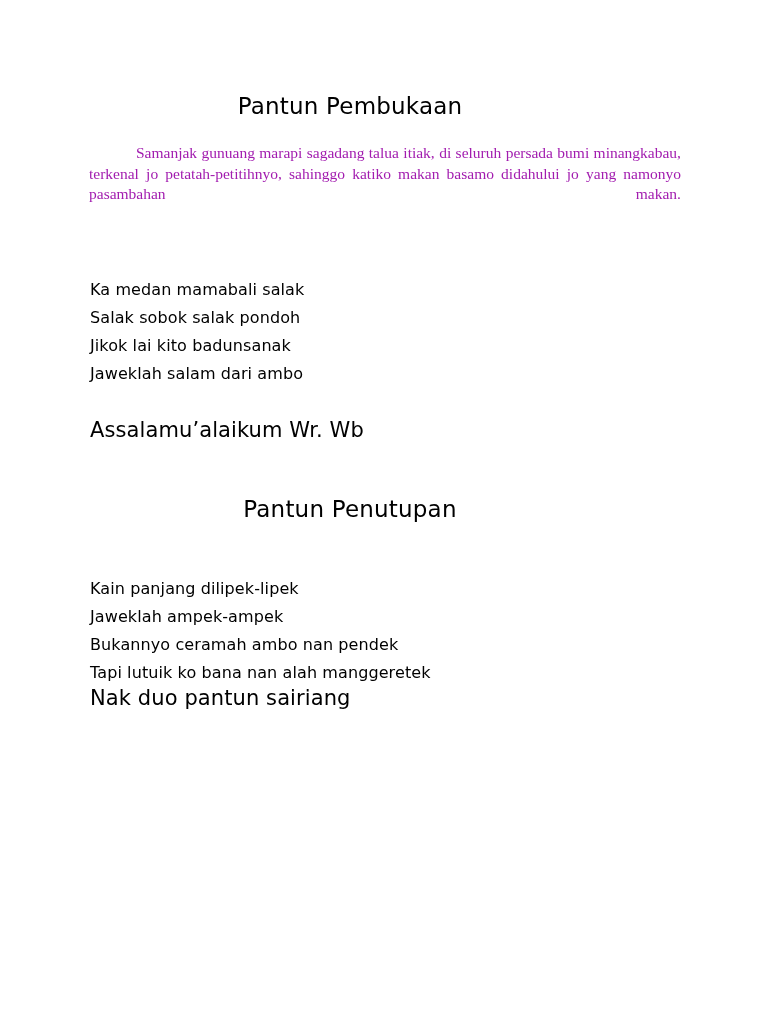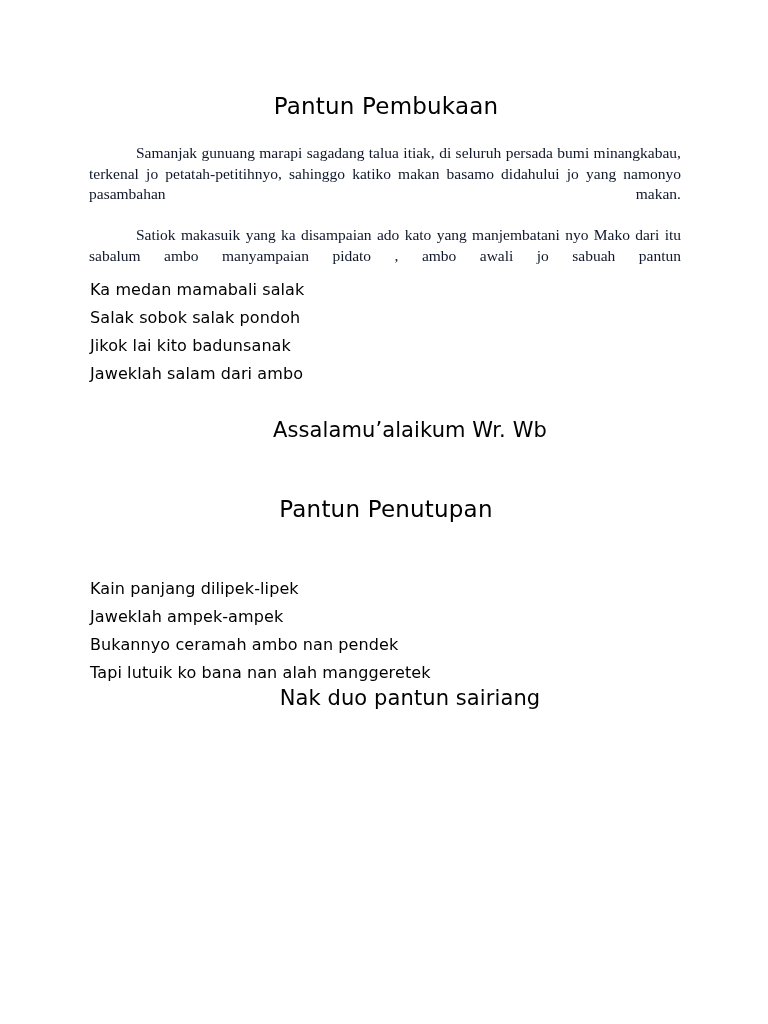--- a/index.html
+++ b/index.html
@@ -31,36 +31,35 @@
     position: absolute;
     left: 0;
     width: 700px;
     text-align: center;
     font-family: "DejaVu Sans", sans-serif;
     font-size: 23px;
     font-weight: 400;
     letter-spacing: 0.2px;
     line-height: 1.25;
     white-space: pre;
-    padding-left: 36px;
   }
   #title-opening { top: 92px; }
   #title-closing { top: 495px; }
 
   
   .prose {
     position: absolute;
     left: 89px;
     width: 592px;
     font-family: "Liberation Serif", "DejaVu Serif", serif;
     font-size: 15.5px;
     line-height: 20.5px;
     text-align: justify;
     text-justify: inter-word;
-    color: #0f172a;
+    color: #a21caf;
   }
   .prose p {
     margin: 0;
     text-indent: 47px;
   }
   
   .prose p.stretch::after {
     content: "";
     display: inline-block;
     width: 100%;
@@ -92,33 +91,31 @@
   .standalone {
     position: absolute;
     left: 90px;
     width: 640px;
     font-family: "DejaVu Sans", sans-serif;
     font-size: 21px;
     line-height: 28px;
     letter-spacing: 0.1px;
     white-space: pre;
     color: #000;
-    text-align: center;
   }
 </style>
 </head>
 <body>
 
 <div class="page">
 
   <div class="doc-title" id="title-opening">Pantun Pembukaan</div>
 
   <div class="prose" id="prose-block">
     <p class="stretch">Samanjak gunuang marapi sagadang talua itiak, di seluruh persada bumi minangkabau, terkenal jo petatah-petitihnyo, sahinggo katiko makan basamo didahului jo yang namonyo pasambahan makan.</p>
-    <p class="stretch">Satiok makasuik yang ka disampaian ado kato yang manjembatani nyo Mako dari itu sabalum ambo manyampaian pidato , ambo awali jo sabuah pantun</p>
   </div>
 
   <div class="stanza" id="stanza-1">
     <div class="line">Ka medan mamabali salak</div>
     <div class="line">Salak sobok salak pondoh</div>
     <div class="line">Jikok lai kito badunsanak</div>
     <div class="line">Jaweklah salam dari ambo</div>
   </div>
 
   <div class="standalone" id="standalone-greeting">Assalamu’alaikum Wr. Wb</div>

